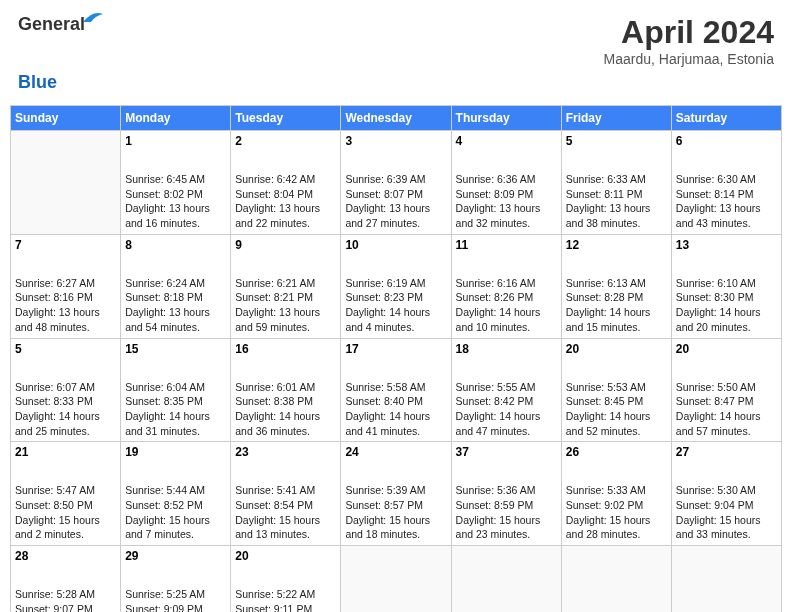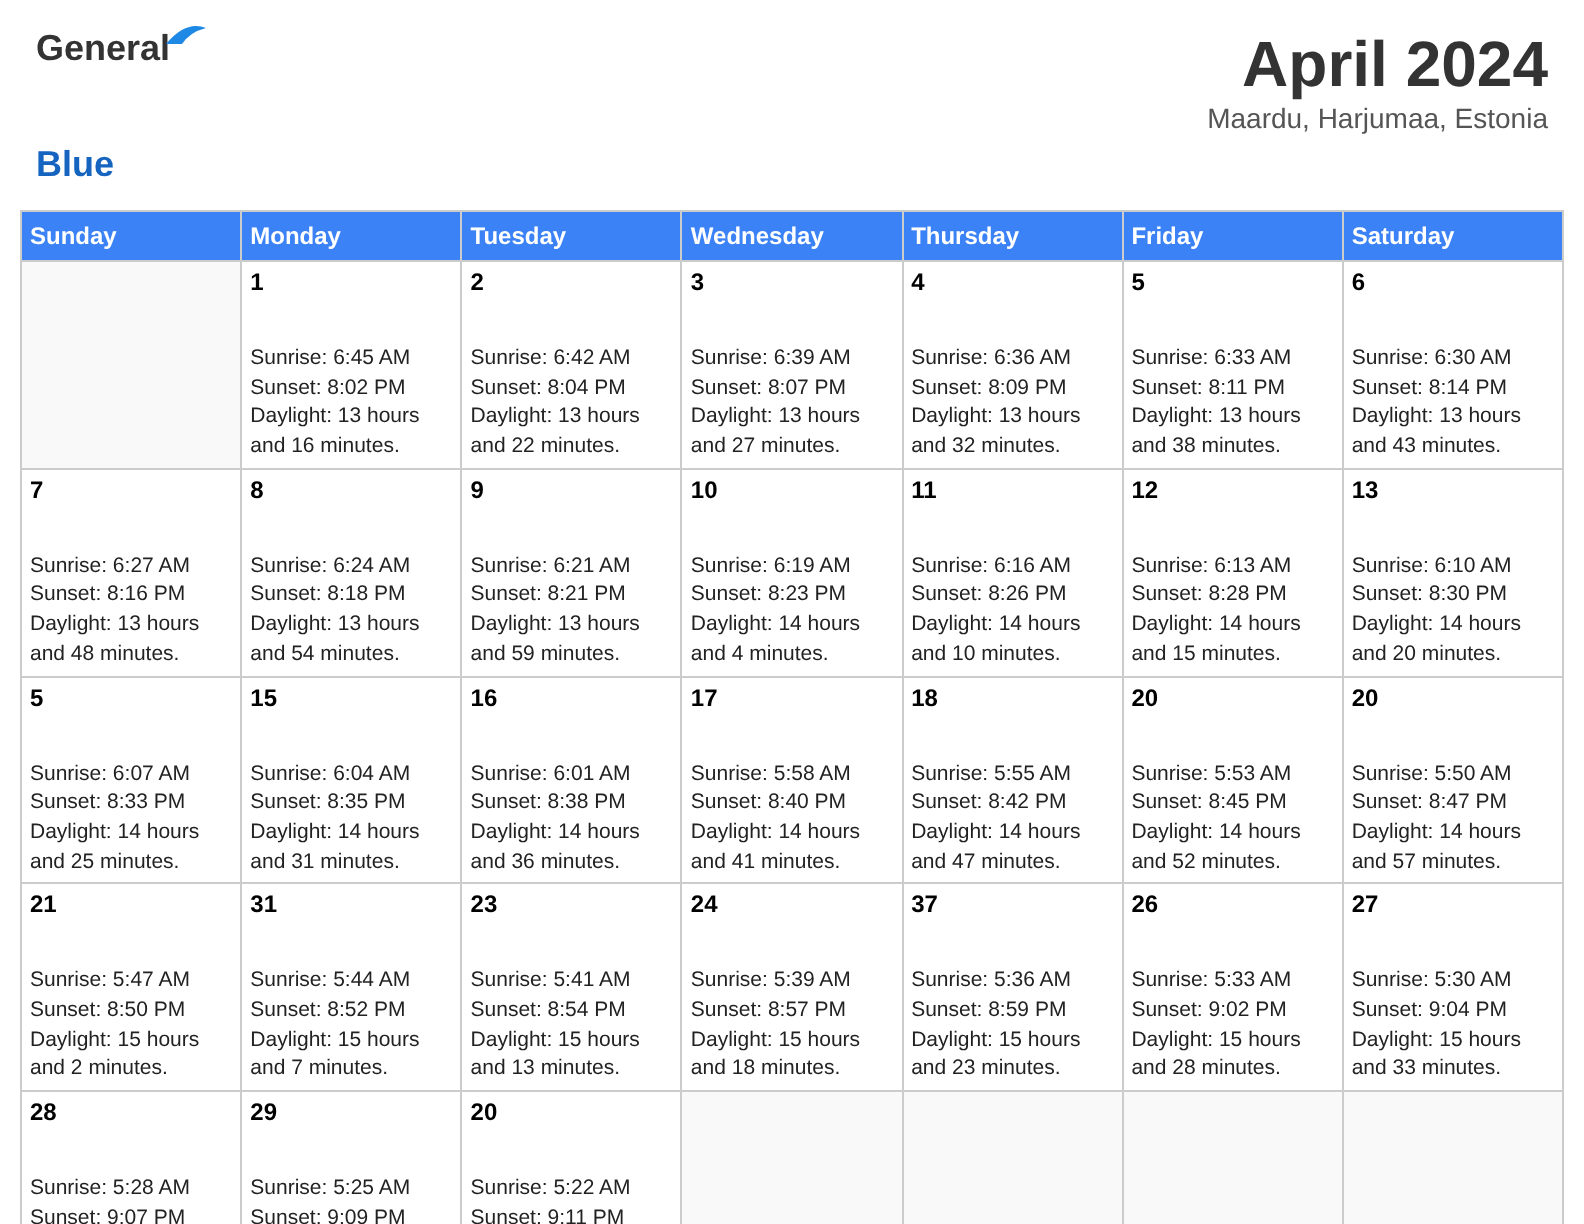--- a/index.html
+++ b/index.html
@@ -196,21 +196,21 @@
           <span class="day-num">20</span>
           <div class="day-info">Sunrise: 5:50 AM<br>Sunset: 8:47 PM<br>Daylight: 14 hours and 57 minutes.</div>
         </td>
       </tr>
       <tr class="week-row">
         <td>
           <span class="day-num">21</span>
           <div class="day-info">Sunrise: 5:47 AM<br>Sunset: 8:50 PM<br>Daylight: 15 hours and 2 minutes.</div>
         </td>
         <td>
-          <span class="day-num">31</span>
+          <span class="day-num">19</span>
           <div class="day-info">Sunrise: 5:44 AM<br>Sunset: 8:52 PM<br>Daylight: 15 hours and 7 minutes.</div>
         </td>
         <td>
           <span class="day-num">23</span>
           <div class="day-info">Sunrise: 5:41 AM<br>Sunset: 8:54 PM<br>Daylight: 15 hours and 13 minutes.</div>
         </td>
         <td>
           <span class="day-num">24</span>
           <div class="day-info">Sunrise: 5:39 AM<br>Sunset: 8:57 PM<br>Daylight: 15 hours and 18 minutes.</div>
         </td>

